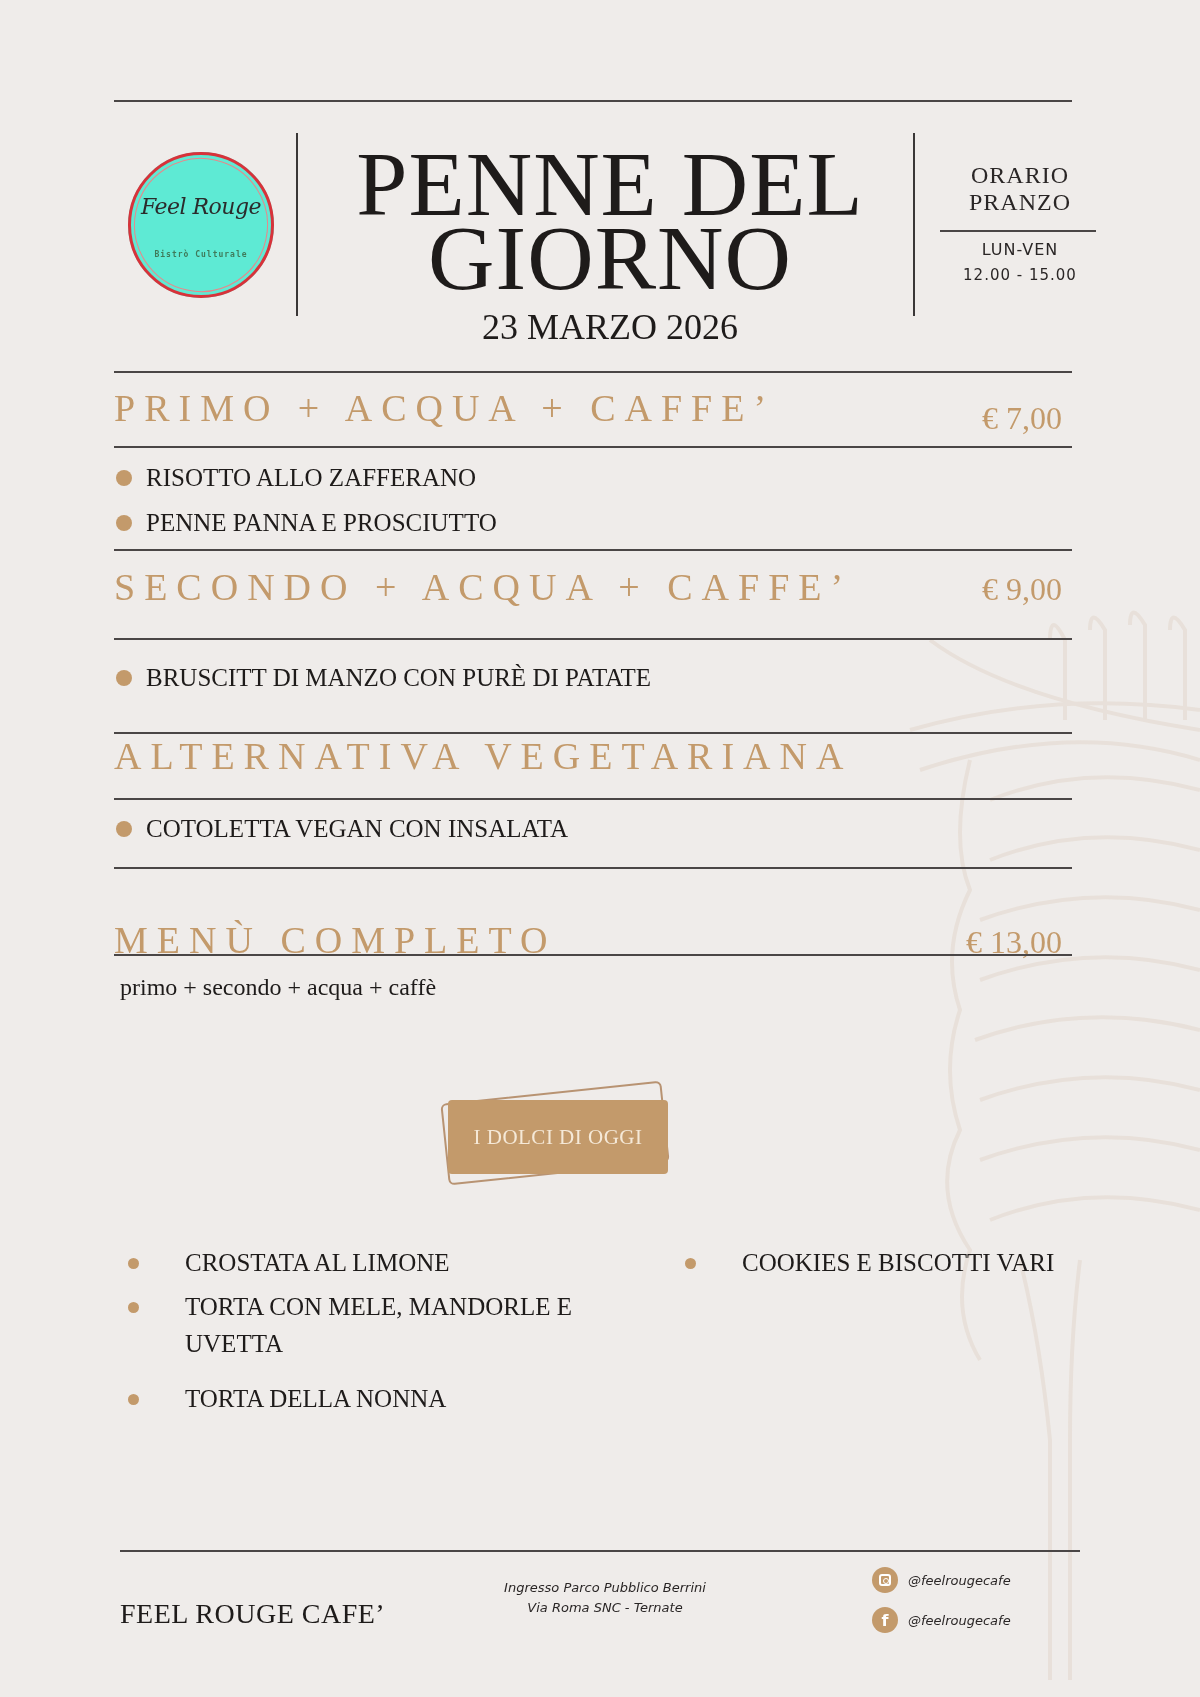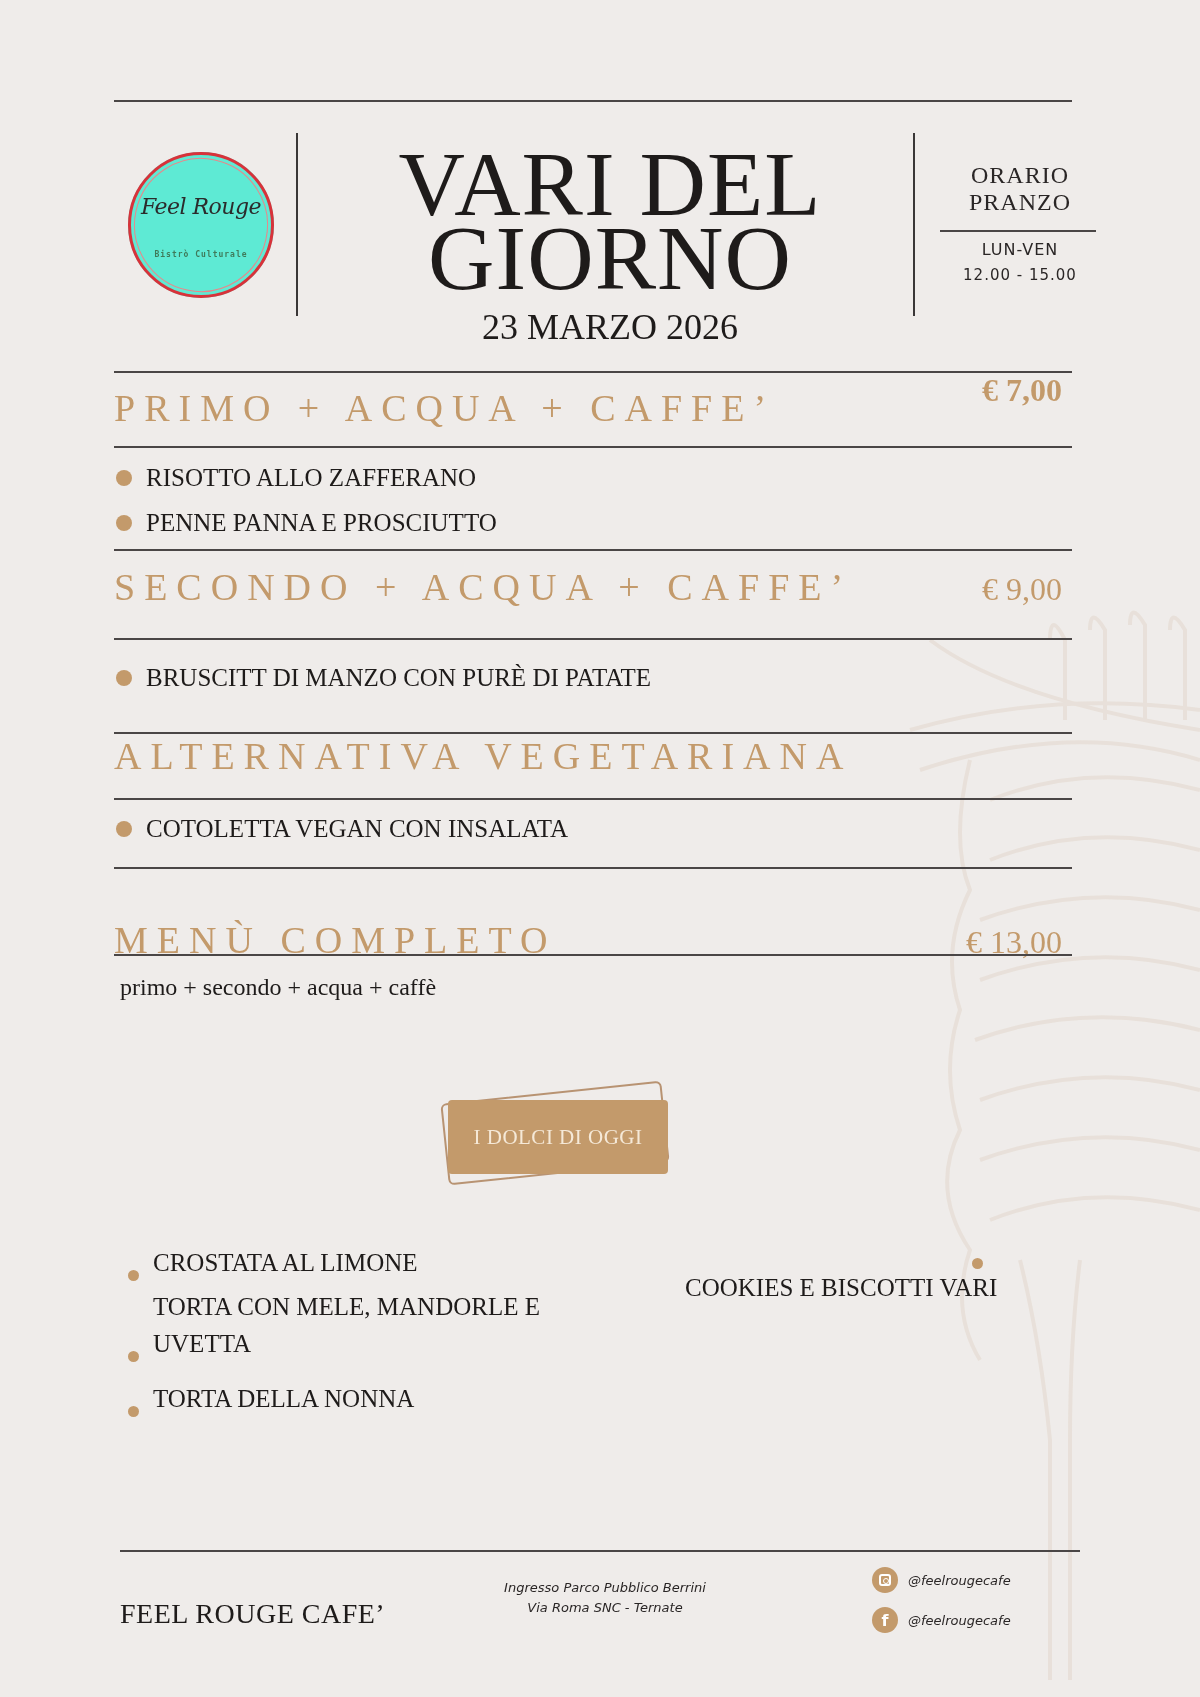--- a/index.html
+++ b/index.html
@@ -39,21 +39,21 @@
     .price { position: absolute; right: 138px; font-size: 32px; color: #c39a6b; white-space: nowrap; }
     .item { position: absolute; left: 116px; display: flex; align-items: center; font-size: 25px; color: #1e1b1a; white-space: nowrap; }
     .dot { width: 16px; height: 16px; border-radius: 50%; background: #c39a6b; margin-right: 14px; flex: none; }
     .note { position: absolute; left: 120px; top: 974px; font-size: 24px; color: #1e1b1a; }
 
     
     .badge { position: absolute; left: 440px; top: 1078px; width: 232px; height: 108px; }
     .badge-outline { position: absolute; left: 4px; top: 14px; width: 222px; height: 82px; border: 2.5px solid #b89372; border-radius: 6px; transform: rotate(-6deg); }
     .badge-fill { position: absolute; left: 8px; top: 22px; width: 220px; height: 74px; background: #c39a6b; border-radius: 4px; display: flex; align-items: center; justify-content: center; font-size: 21px; color: #f5e9d8; letter-spacing: 0.5px; cursor: pointer; }
 
-    .dolce { position: absolute; display: flex; align-items: flex-end; font-size: 25px; color: #1e1b1a; line-height: 37px; }
+    .dolce { position: absolute; display: flex; align-items: flex-start; font-size: 25px; color: #1e1b1a; line-height: 37px; gap: 32px; }
     .dolce .dot { width: 11px; height: 11px; margin-top: 14px; margin-right: 14px; }
 
     
     .foot-brand { position: absolute; left: 120px; top: 1585px; font-size: 28px; color: #1e1b1a; letter-spacing: 0.5px; margin-top: 13px; }
     .foot-addr { position: absolute; left: 470px; width: 270px; top: 1578px; text-align: center; font-family: "DejaVu Sans", sans-serif; font-style: italic; font-size: 13px; line-height: 20px; color: #2a2626; }
     .social { position: absolute; left: 872px; display: flex; align-items: center; font-family: "DejaVu Sans", sans-serif; font-style: italic; font-size: 13px; color: #2a2626; }
     .social-icon { width: 26px; height: 26px; border-radius: 50%; background: #c39a6b; display: flex; align-items: center; justify-content: center; margin-right: 10px; color: #fff; font-weight: bold; font-size: 16px; font-style: normal; font-family: "DejaVu Sans", sans-serif; }
     .ig-glyph { width: 12px; height: 12px; border: 2px solid #fff; border-radius: 3px; position: relative; }
     .ig-glyph::after { content: ""; position: absolute; left: 2px; top: 2px; width: 4px; height: 4px; border: 1.5px solid #fff; border-radius: 50%; }
   </style>
@@ -77,35 +77,35 @@
   <div class="logo">
     <div class="logo-ring"></div>
     <div class="logo-ring2"></div>
     <div class="logo-script">Feel Rouge</div>
     <div class="logo-sub">Bistrò Culturale</div>
   </div>
 
   <div class="vline" style="left:296px; top:133px; height:183px;"></div>
   <div class="vline" style="left:913px; top:133px; height:183px;"></div>
 
-  <div class="title" style="top:144px;">VARI DEL</div>
+  <div class="title" style="top:144px;">PENNE DEL</div>
   <div class="title" style="top:218px;">GIORNO</div>
   <div class="date">23 MARZO 2026</div>
 
   <div class="hours-title">
     <div>ORARIO</div>
     <div>PRANZO</div>
   </div>
   <div class="hr" style="left:940px; top:230px; width:156px; height:2px;"></div>
   <div class="hours-days">LUN-VEN</div>
   <div class="hours-time">12.00 - 15.00</div>
 
   <div class="hr" style="left:114px; top:371px; width:958px;"></div>
   <div class="sec-title" style="top:386px;">PRIMO + ACQUA + CAFFE’</div>
-  <div class="price" style="top:372px;font-weight:bold;">€ 7,00</div>
+  <div class="price" style="top:400px;">€ 7,00</div>
   <div class="hr" style="left:114px; top:446px; width:958px;"></div>
   <div class="item" style="top:464px;">
     <span class="dot"></span>
     <span>RISOTTO ALLO ZAFFERANO</span>
   </div>
   <div class="item" style="top:502px;margin-top:7px;">
     <span class="dot"></span>
     <span>PENNE PANNA E PROSCIUTTO</span>
   </div>
 
@@ -145,21 +145,21 @@
     <span class="dot"></span>
     <span>
       <span>TORTA CON MELE, MANDORLE E</span><br>
       <span>UVETTA</span>
     </span>
   </div>
   <div class="dolce" style="left:128px; top:1380px;">
     <span class="dot"></span>
     <span>TORTA DELLA NONNA</span>
   </div>
-  <div class="dolce" style="left:685px; top:1244px;flex-direction:column;">
+  <div class="dolce" style="left:685px; top:1244px;">
     <span class="dot"></span>
     <span>COOKIES E BISCOTTI VARI</span>
   </div>
 
   <div class="hr" style="left:120px; top:1550px; width:960px;"></div>
   <div class="foot-brand">FEEL ROUGE CAFE’</div>
   <div class="foot-addr">
     <div>Ingresso Parco Pubblico Berrini</div>
     <div>Via Roma SNC - Ternate</div>
   </div>

